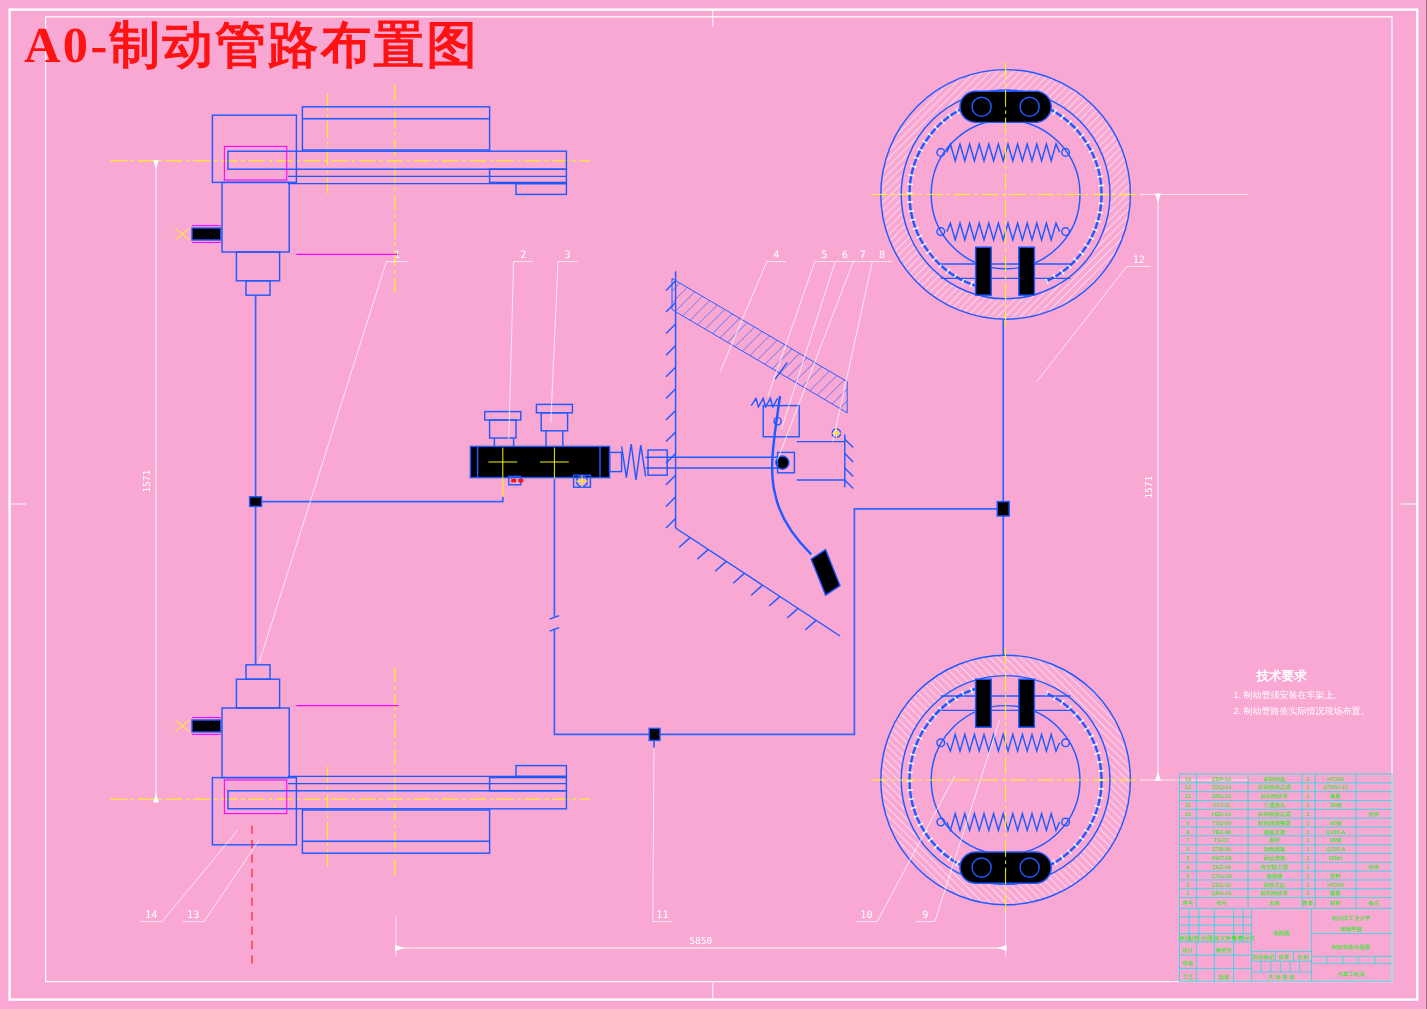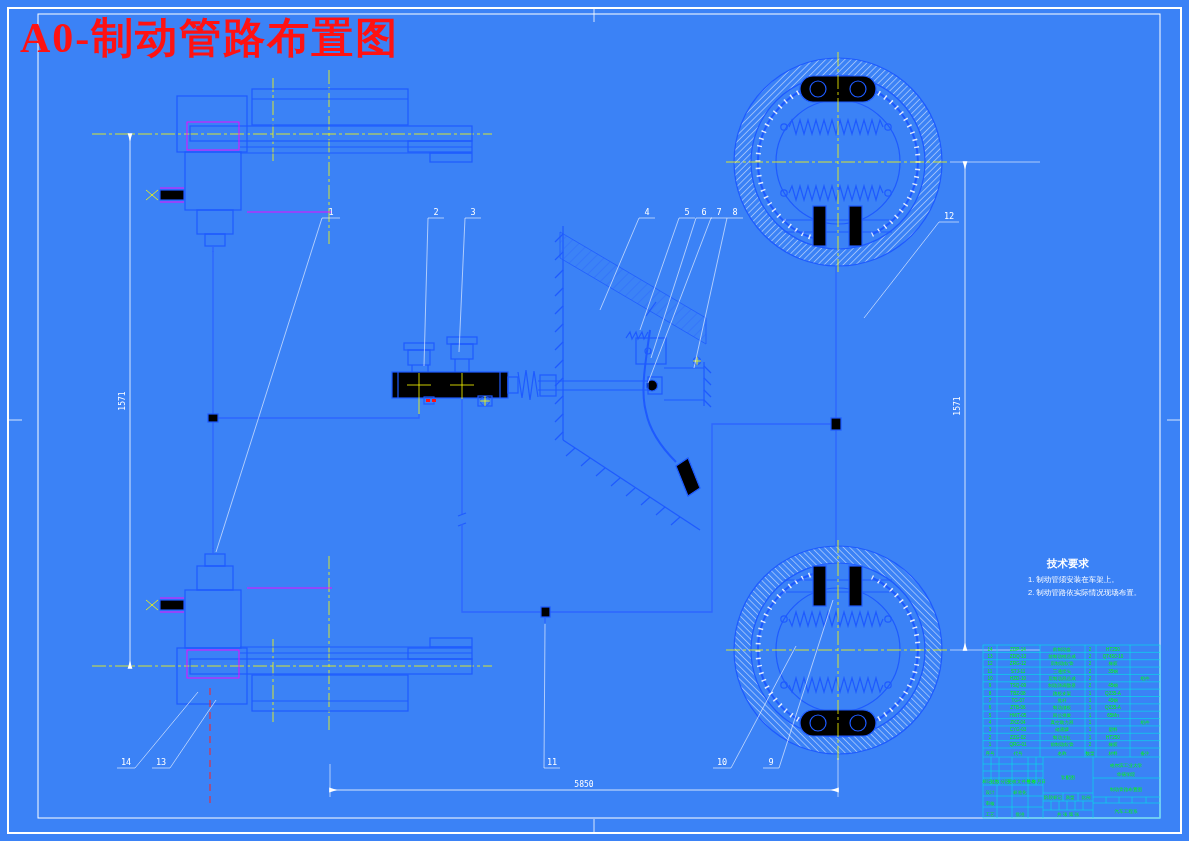--- a/index.html
+++ b/index.html
@@ -1,16 +1,16 @@
 <!DOCTYPE html>
 <html><head>
 <meta charset="utf-8">
 <style>
   html,body{margin:0;padding:0;background:#000;}
-  .page{position:relative;width:1189px;height:841px;background:#3b82f6;overflow:hidden;}
+  .page{position:relative;width:1189px;height:841px;background:#f9a8d4;overflow:hidden;}
   svg{position:absolute;left:0;top:0;}
   text{font-family:"Liberation Sans",sans-serif;}
   .title{fill:#ff1212;font-size:42px;font-weight:bold;font-family:"Liberation Serif",serif;letter-spacing:2px;}
   .wl{stroke:#ffffff;stroke-width:.8;fill:none;}
   .wlt{stroke:#ffffff;stroke-width:.6;fill:none;}
   .yl{stroke:#ffff00;stroke-width:.8;fill:none;stroke-dasharray:14 3 3 3;}
   .ys{stroke:#ffff00;stroke-width:.8;fill:none;}
   .bl{stroke:#1e5aff;stroke-width:1.2;fill:none;}
   .blf{stroke:#1e5aff;stroke-width:1.2;fill:#000;}
   .bl2{stroke:#1e5aff;stroke-width:2;fill:none;}

